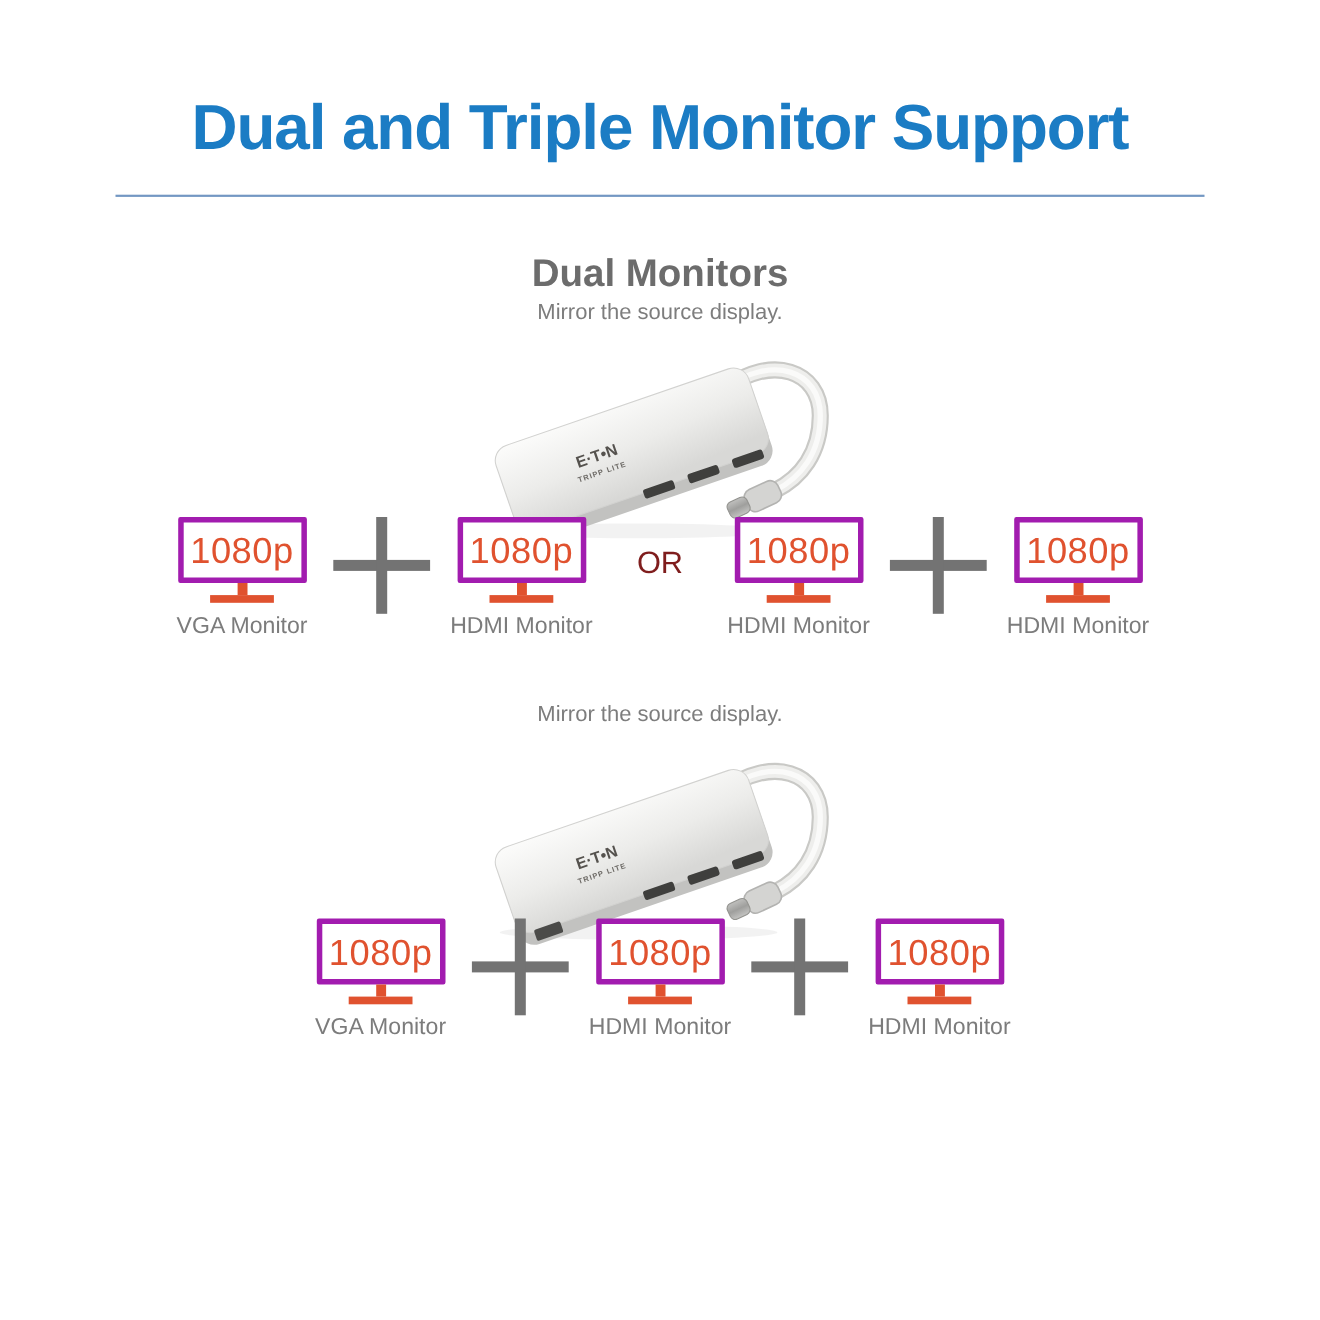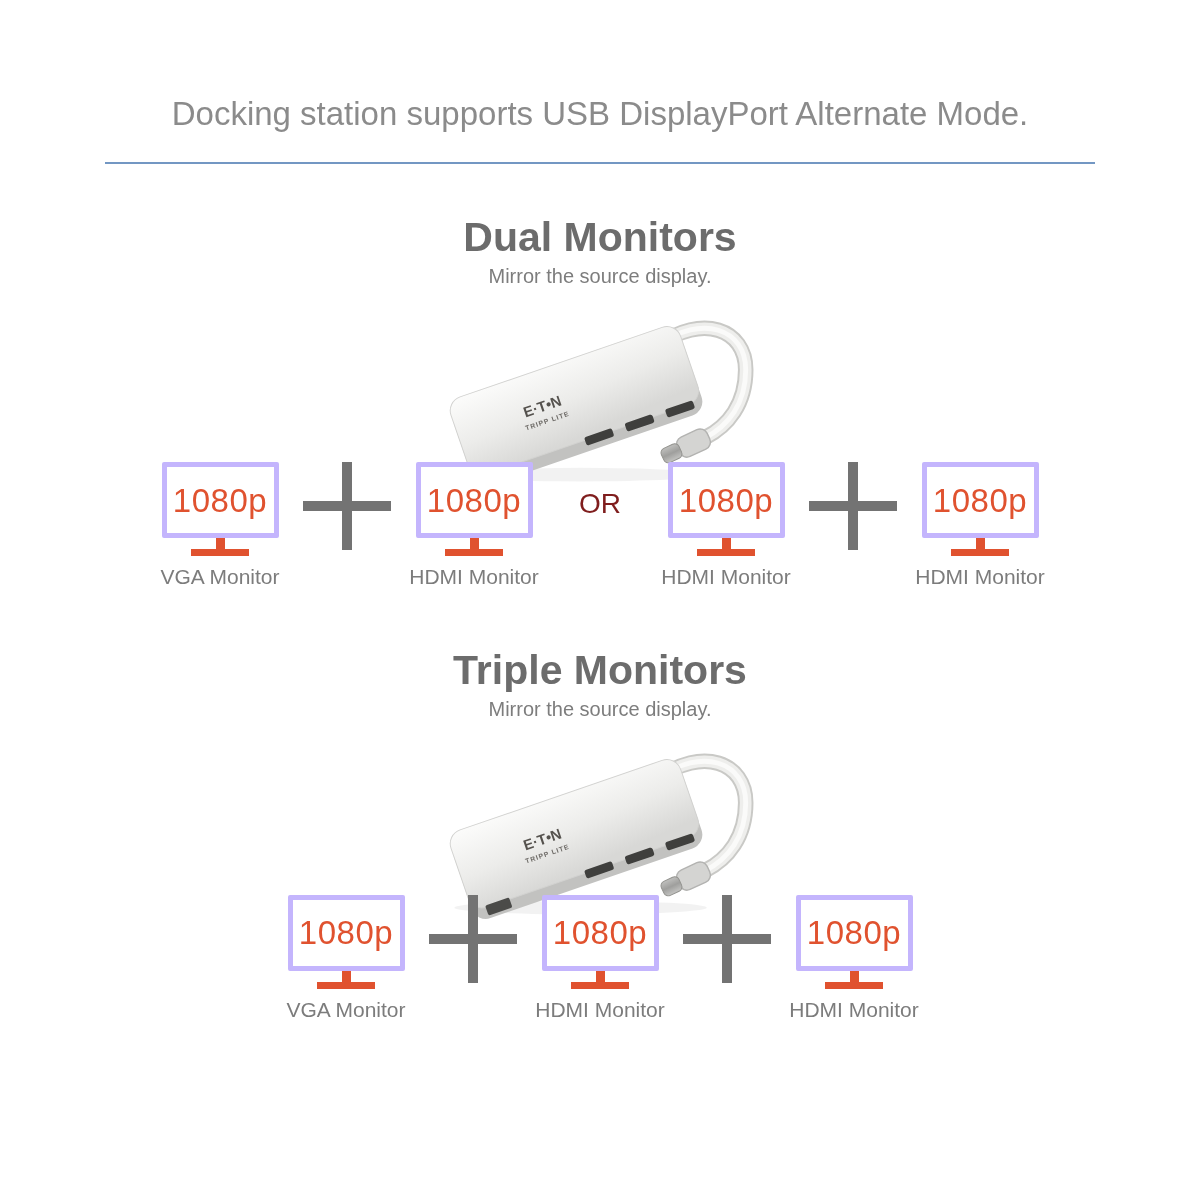--- a/index.html
+++ b/index.html
@@ -36,21 +36,21 @@
     border-top: 2px solid #7397c3;
     height: 0;
   }
 
   
   section { text-align: center; }
   section.dual { margin-top: 50px; }
   section.triple { margin-top: 58px; }
   h2.section-heading {
     margin: 0;
-    font-size: 41px;
+    font-size: 35px;
     font-weight: 700;
     color: #6c6c6c;
     line-height: 1.15;
   }
   p.section-sub {
     margin: 4px 0 0 0;
     font-size: 20px;
     color: #7d7d7d;
     line-height: 1.15;
   }
@@ -73,22 +73,22 @@
     z-index: 2;
   }
   figure.monitor {
     margin: 0;
     min-width: 158px;
     display: flex;
     flex-direction: column;
     align-items: center;
   }
   .screen {
-    width: 117px; height: 76px;
-    border: 5px solid #c4b5fd;
+    width: 117px; height: 60px;
+    border: 5px solid #a21caf;
     border-radius: 2px;
     display: flex;
     align-items: center;
     justify-content: center;
     background: #ffffff;
   }
   .res {
     font-size: 33px;
     font-weight: 400;
     letter-spacing: 0.5px;
@@ -163,21 +163,21 @@
         <text x="122" y="110" text-anchor="middle" font-family="Liberation Sans, sans-serif" font-size="15" font-weight="700" fill="#55524e">E·T•N</text>
         <text x="122" y="123" text-anchor="middle" font-family="Liberation Sans, sans-serif" font-size="7" font-weight="700" letter-spacing="1" fill="#6a6763">TRIPP LITE</text>
       </g>
     </symbol>
   </defs>
 </svg>
 
 <div class="canvas">
 
   <header>
-    <p class="subtitle">Docking station supports USB DisplayPort Alternate Mode.</p>
+    <h1 class="title">Dual and Triple Monitor Support</h1>
     <hr class="divider">
   </header>
 
   <section class="dual">
     <h2 class="section-heading">Dual Monitors</h2>
     <p class="section-sub">Mirror the source display.</p>
 
     <div class="dock-wrap">
       <svg class="dock" viewBox="0 0 360 210">
         <use href="#dock-symbol" xlink:href="#dock-symbol"></use>
@@ -225,21 +225,20 @@
         </div>
         <div class="stand-stem"></div>
         <div class="stand-base"></div>
         <figcaption class="m-label">HDMI Monitor</figcaption>
       </figure>
 
     </div>
   </section>
 
   <section class="triple">
-    <h2 class="section-heading">Triple Monitors</h2>
     <p class="section-sub">Mirror the source display.</p>
 
     <div class="dock-wrap">
       <svg class="dock" viewBox="0 0 360 210">
         <use href="#dock-symbol" xlink:href="#dock-symbol"></use>
       </svg>
     </div>
 
     <div class="row">
 

